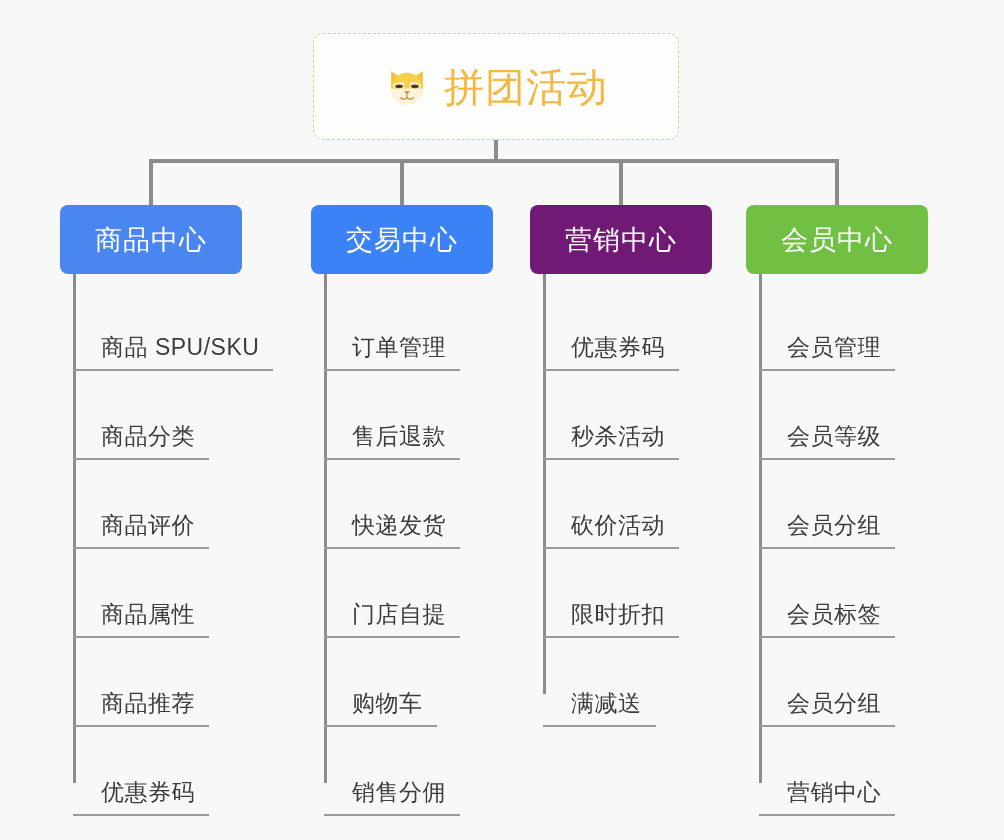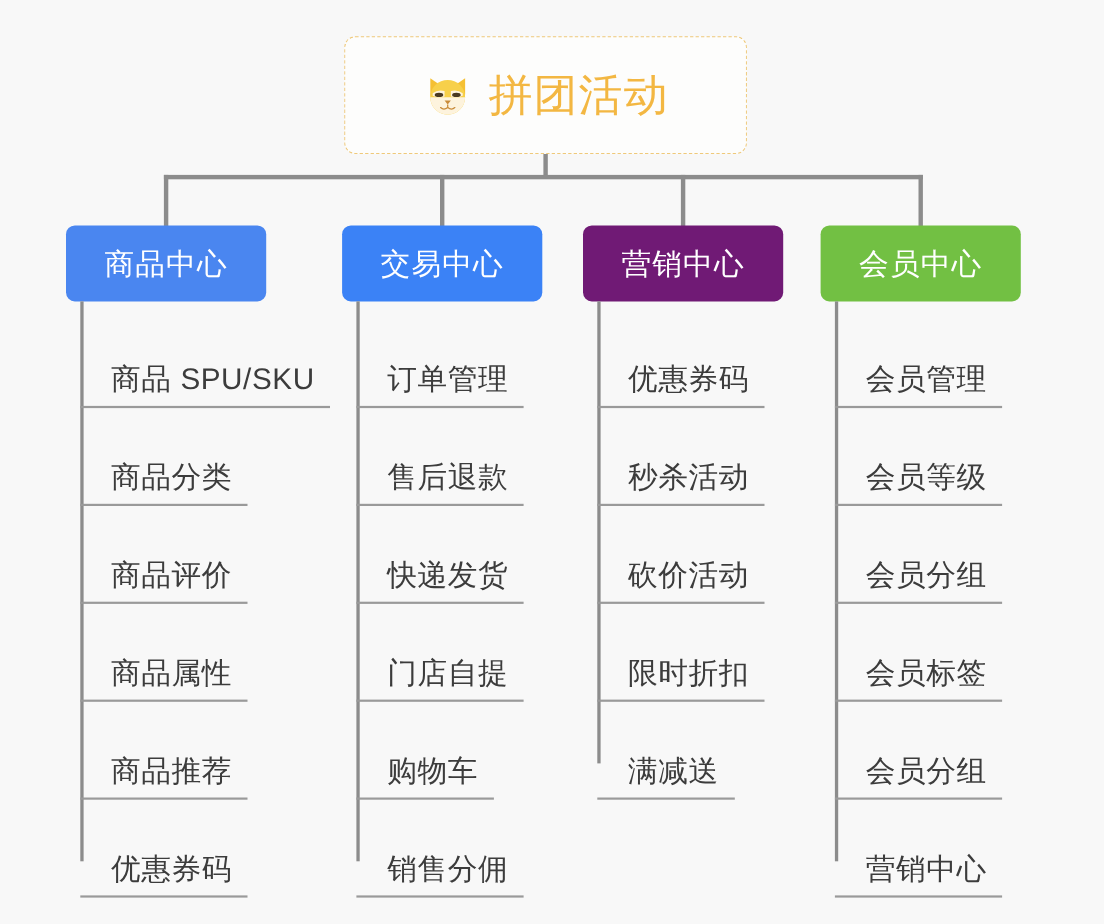--- a/index.html
+++ b/index.html
@@ -96,21 +96,21 @@
     box-sizing: border-box;
     display: flex;
     align-items: flex-end;
     padding-left: 13px;
   }
   .leaf-inner {
     position: relative;
     display: block;
     border-bottom: 2px solid #9a9a9a;
     padding: 0 14px 6px 28px;
-    font-size: 27px;
+    font-size: 23px;
     color: #3c3c3c;
     white-space: nowrap;
     letter-spacing: 0.5px;
   }
 </style>
 </head>
 <body style="background: rgb(248, 248, 248);">
 
 <div id="chart">
 

